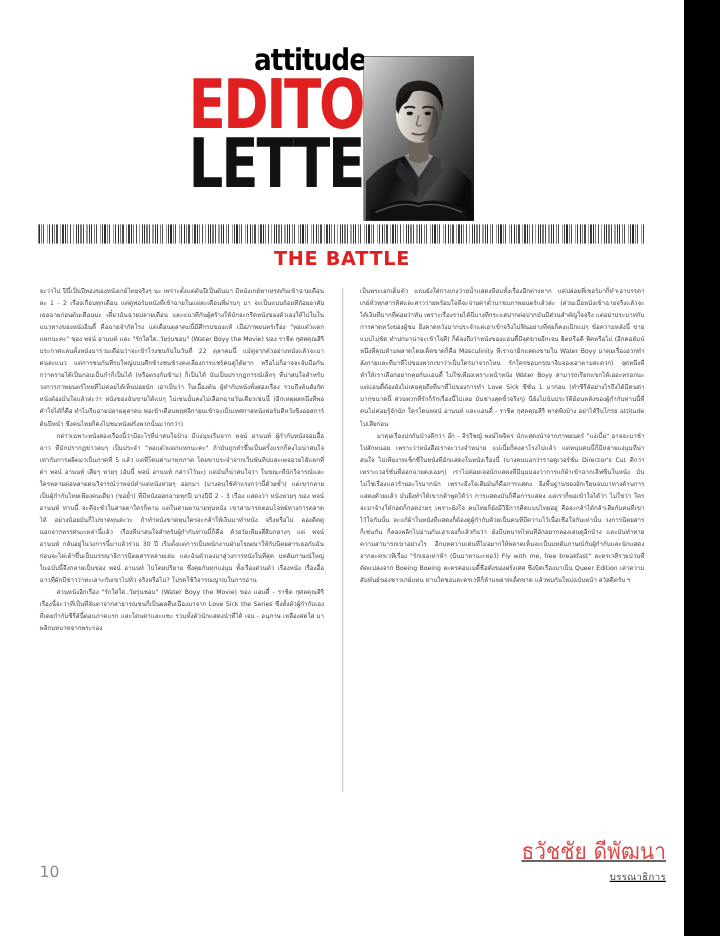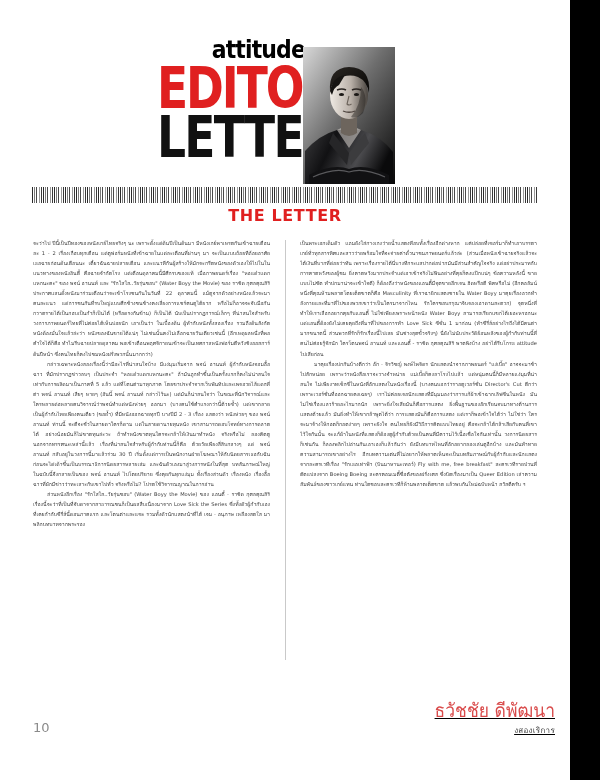--- a/index.html
+++ b/index.html
@@ -263,37 +263,37 @@
         <path d="M58 40 Q66 50 60 66 Q54 72 48 70 Q58 58 58 40 Z" fill="#1d1a18" opacity="0.42"></path>
 
         <path d="M6 128 Q30 116 46 122 Q62 116 86 128 L86 137 L6 137 Z" fill="#111113"></path>
         <path d="M10 130 Q32 120 46 125 Q60 120 82 130" stroke="#5a5a5d" stroke-width="1.2" fill="none"></path>
       </svg>
     </div>
   </div>
 
   <div class="barcode-rule"></div>
 
-  <div class="article-title">THE LETTER</div>
+  <div class="article-title">THE BATTLE</div>
 
   <div class="columns">
     <div class="col">
       <p>จะว่าไป ปีนี้เป็นปีทองของหนังเกย์ไทยจริงๆ นะ เพราะตั้งแต่ต้นปีเป็นต้นมา มีหนังเกย์พาเหรดกันเข้าฉายเดือนละ 1 - 2 เรื่องเกือบทุกเดือน แต่ดูฟอร์มหนังที่เข้าฉายในแต่ละเดือนที่ผ่านๆ มา จะเป็นแบบถ้อยทีถ้อยอาศัย เธอฉายก่อนต้นเดือนนะ เดี๋ยวฉันฉายปลายเดือน และแนวทีกันผู้สร้างให้มักจะกรีดหนังของตัวเองให้ไปในในแนวทางของหนังอินดี้ คือฉายจำกัดโรง แต่เดือนตุลาคมนี้มีศึกรบของแท้ เมื่อภาพยนตร์เรื่อง "หอแต๋วแตกแหกนะคะ" ของ พจน์ อานนท์ และ "รักใสใส..วัยรุ่นชอบ" (Water Boyy the Movie) ของ ราชิต กุศลคุณสิริ ประกาศแลนตั้งหนังมาร่วมเดือนว่าจะเข้าโรงชนกันในวันที่ 22 ตุลาคมนี้ แม้ดูจากตัวอย่างหนังแล้วจะมาคนละแนว แต่การชนกันที่รบใหญ่แบบศึกช้างชนช้างคงเลี่ยงการแชร์คนดูได้ยาก หรือไม่ก็อาจจะจับมือกันกวาดรายได้เป็นกอบเป็นกำก็เป็นได้ (หรือตรงกันข้าม) ก็เป็นได้ นับเป็นปรากฏการณ์เล็กๆ ที่น่าสนใจสำหรับวงการภาพยนตร์ไทยที่ไม่ค่อยได้เห็นบ่อยนัก เอาเป็นว่า ในเบื้องต้น ผู้ทำกับหนังทั้งสองเรื่อง รวมถึงต้นสังกัดหนังต้องมั่นใจแล้วล่ะว่า หนังของฉันขายได้แน่ๆ ไม่เช่นนั้นคงไม่เลือกฉายวันเดียวเช่นนี้ (อีกเหตุผลหนึ่งที่พอคำใจได้ก็คือ ทำไมรีบฉายปลายตุลาคม พอเข้าเดือนพฤศจิกายนเข้าจะเป็นเทศกาลหนังฟอร์มดีหวังชิงออสการ์ต้นปีหน้า ซึ่งคนไทยก็คงไปชมหนังฝรั่งพวกนั้นมากกว่า)</p>
       <p class="indent">กล่าวเฉพาะหนังสองเรื่องนี้ว่ามีอะไรที่น่าสนใจบ้าง มีแง่มุมเริ่มจาก พจน์ อานนท์ ผู้กำกับหนังจอมอื้อฉาว ที่มักปรากฏข่าวลบๆ เป็นประจำ "หอแต๋วแตกแหกนะคะ" ถ้ามันถูกทำขึ้นเป็นครั้งแรกก็คงไม่น่าสนใจเท่ากับการผลิตมาเป็นภาคที่ 5 แล้ว แต่ที่โดนด่ามาทุกภาค โดยขาประจำจากเว็บพันทิปและเพจอวยไส้แตกที่ด่า พจน์ อานนท์ เสียๆ หายๆ (อันนี้ พจน์ อานนท์ กล่าวไว้นะ) แต่มันก็น่าสนใจว่า ในขณะที่นักวิจารณ์และใครหลายต่อหลายคนวิจารณ์ว่าพจน์ทำแต่หนังห่วยๆ ออกมา (บางคนใช้คำแรงกว่านี้ด้วยซ้ำ) แต่เขากลายเป็นผู้กำกับไทยเพียงคนเดียว (ขอย้ำ) ที่มีหนังออกฉายทุกปี บางปีมี 2 - 3 เรื่อง แสดงว่า หนังห่วยๆ ของ พจน์ อานนท์ ท่านนี้ จะดีจะชั่วในสายตาใครก็ตาม แต่ในสายตานายทุนหนัง เขาสามารถตอบโจทย์ทางการตลาดได้ อย่างน้อยมันก็ไม่ขาดทุนล่ะวะ ถ้าทำหนังขาดทุนใครจะกล้าให้เงินมาทำหนัง จริงหรือไม่ ลองคิดดู นอกจากทรรศนะเหล่านี้แล้ว เรื่องที่น่าสนใจสำหรับผู้กำกับท่านนี้ก็คือ ด้วยวัยเพียงสี่สิบกลางๆ แต่ พจน์ อานนท์ กลับอยู่ในวงการนี้มาแล้วร่วม 30 ปี เริ่มตั้งแต่การเป็นพนักงานฝ่ายโฆษณาให้กับนิตยสารเธอกับฉัน ก่อนจะไต่เต้าขึ้นเป็นบรรณาธิการนิตยสารหลายเล่ม และฉันตัวเองมาสู่วงการหนังในที่สุด บทสัมภาษณ์ใหญ่ในฉบับนี้จึงกลายเป็นของ พจน์ อานนท์ ไปโดยปริยาย ซึ่งคุยกันทุกแง่มุม ทั้งเรื่องส่วนตัว เรื่องหนัง เรื่องอื้อฉาวที่ผักมีข่าวว่าทะเลาะกับเขาไปทั่ว จริงหรือไม่? โปรดใช้วิจารณญาณในการอ่าน</p>
       <p class="indent">ส่วนหนังอีกเรื่อง "รักใสใส..วัยรุ่นชอบ" (Water Boyy the Movie) ของ แอนดี้ - ราชิต กุศลคุณสิริ เรื่องนี้จะว่าที่เป็นที่จับตาจากสาธารณชนก็เป็นผลสืบเนื่องมาจาก Love Sick the Series ซึ่งทั้งตัวผู้กำกับเองที่เคยกำกับซีรี่ส์นี้ตอนภาคแรก และโดนด่าและแซะ รวมทั้งตัวนักแสดงนำที่ได้ เจม - อนุภาษ เหลืองสดใส มาพลิกบทบาทจากพระรอง</p>
     </div>
     <div class="col-gap">
       <div class="col-rule"></div>
     </div>
     <div class="col">
       <p>เป็นพระเอกเต็มตัว แถมยังใส่กางเกงว่ายน้ำแสดงทีอบทั้งเรื่องอีกต่างหาก แค่ปล่อยที่เซอร์มาก็ทำเอาบรรดาเกย์ทั่วทุกสารทิศและสาวว่ายพร้อมใจที่จะจ่ายค่าตั๋วนาชมภาพยนตร์แล้วล่ะ (ส่วนเมื่อหนังเข้าฉายจริงแล้วจะได้เงินที่บากที่ต่อยว่าทัน เพราะเรื่องรายได้นี่บางทีกระแสปากต่อปากมันมีส่วนสำคัญใจจริง แต่อย่าประมาทกับการคาดหวังของผู้ชม ยิ่งคาดหวังมากประจำแต่เอาเข้าจริงไม่ฟินอย่างที่คุยก็คงแป๊กแน่ๆ ข้อความหลังนี้ ขายแบบไม่ชัด ทำปกมาน่าจะเข้าใจดี) ก็ต้องถึงว่าหนังของแอนดี้มีจุดขายอีกเจน ฮิตหรือดี พิคหรือไม่ (อีกคอลัมน์หนึ่งที่คุณห้ามพลาดโดยเด็ดขาดก็คือ Masculinity ที่เราฉายิกแสดงชายใน Water Boyy มาคุยเรื่องอวกทำลังกายและที่มาที่ไปของพวกเขาว่าเป็นใครมาจากไหน รักใครชอบกรุณาจิบจองเอาตามสะดวก) จุดหนึ่งที่ทำให้เราเลือกอยากคุยกับแอนดี้ ไม่ใช่เพียงเพราะหน้าหนัง Water Boyy สามารถเรียกแขกได้เยอะหรอกนะ แต่แอนดี้ต้องยังไม่เคยคุยถึงที่มาที่ไปของการทำ Love Sick ซีซั่น 1 มาก่อน (ทำซีรี่ส์อย่างไรถึงได้มีคนด่ามากขนาดนี้ ส่วนพวกที่รักก็รักเรื่องนี้ไปเลย มันช่างสุดขั้วจริงๆ) นี่ยังไม่นับประวัติย้อนหลังของผู้กำกับท่านนี้ที่คนไม่ค่อยรู้จักนัก ใครโดนพจน์ อานนท์ และแอนดี้ - ราชิต กุศลคุณสิริ พาดพิงบ้าง อย่าได้รีบโกรธ attitude ไปเสียก่อน</p>
       <p class="indent">มาคุยเรื่องปกกันบ้างดีกว่า อ๊ก - จิรวิชญ์ พงษ์ไพจิตร นักแสดงนำจากภาพยนตร์ "แง่เบี้ย" อาจจะมาช้าไปสักหน่อย เพราะว่าหนังสือเราจะวางจำหน่าย แม่เบี้ยก็คงลาโรงไปแล้ว แต่หนุ่มคนนี้ก็มีหลายแง่มุมที่น่าสนใจ ไม่เพียงาทเซ็กซี่ในหนังที่อักแสดงในหนังเรื่องนี้ (บางคนบอกว่าราอดูเวอร์ชั่น Director's Cut ดีกว่า เพราะเวอร์ชั่นที่ออกฉายคงเฉยๆ) เราไม่ค่อยเจอนักแสดงที่มีมุมมองว่าการแก้ผ้าเข้าฉากเลิฟซีนในหนัง มันไม่ใช่เรื่องแลวร้ายอะไรมากนัก เพราะยิ่งใจเสียมันก็คือการแสดง ยิ่งพื้นฐานของอักเรียนจบมาทางด้านการแสดงด้วยแล้ว มันยิ่งทำให้เขากล้าพูดได้ว่า การแสดงมันก็คือการแสดง แต่เราก็พอเข้าใจได้ว่า ไม่ใช่ว่า ใครจะมาจ้างให้กอดก็กอดง่ายๆ เพราะยังใจ คนไทยก็ยังมีวิธีการคิดแบบไทยอยู่ คือจะกล้าได้กล้าเสียกับคนที่เขาไว้ใจกันนั้น จะแก้ผ้าในหนังที่แสดงก็ต้องดูผู้กำกับด้วยเป็นคนที่มีความไว้เนื้อเชื่อใจกันเท่านั้น วงการนิตยสารก็เช่นกัน ก็ลองพลิกไปอ่านกันเอาเองก็แล้วกันว่า ยังมีบทบาทไหนที่อักอยากลองเล่นดูอีกบ้าง และมันทำทายความสามารถเขาอย่างไร อีกบทความเด่นที่ไม่อยากให้พลาดเห็นจะเป็นบทสัมภาษณ์กับผู้กำกับและนักแสดงจากละครเวทีเรื่อง "รักเธอเท่าฟ้า (บินมาหานะเทอว์) Fly with me, free breakfast" ละครเวทีรายป่วนที่ดัดแปลงจาก Boeing Boeing ละครคอมเมดี้ชื่อดังของฝรั่งเศส ซึ่งบิดเรื่องมาเป็น Queer Edition เล่าความสัมพันธ์ของชาวเกย์แทน ท่านใดชอบละครเวทีก็ห้ามพลาดเด็ดขาด แล้วพบกันใหม่ฉบับหน้า สวัสดีครับ ฯ</p>
     </div>
   </div>
 
   <div class="signature">
     <div class="sig-name">ธวัชชัย ดีพัฒนา</div>
-    <div class="sig-role">งสองเริการ</div>
+    <div class="sig-role">บรรณาธิการ</div>
   </div>
 
   <div class="folio">10</div>
 
 </div>
 
 </body></html>

